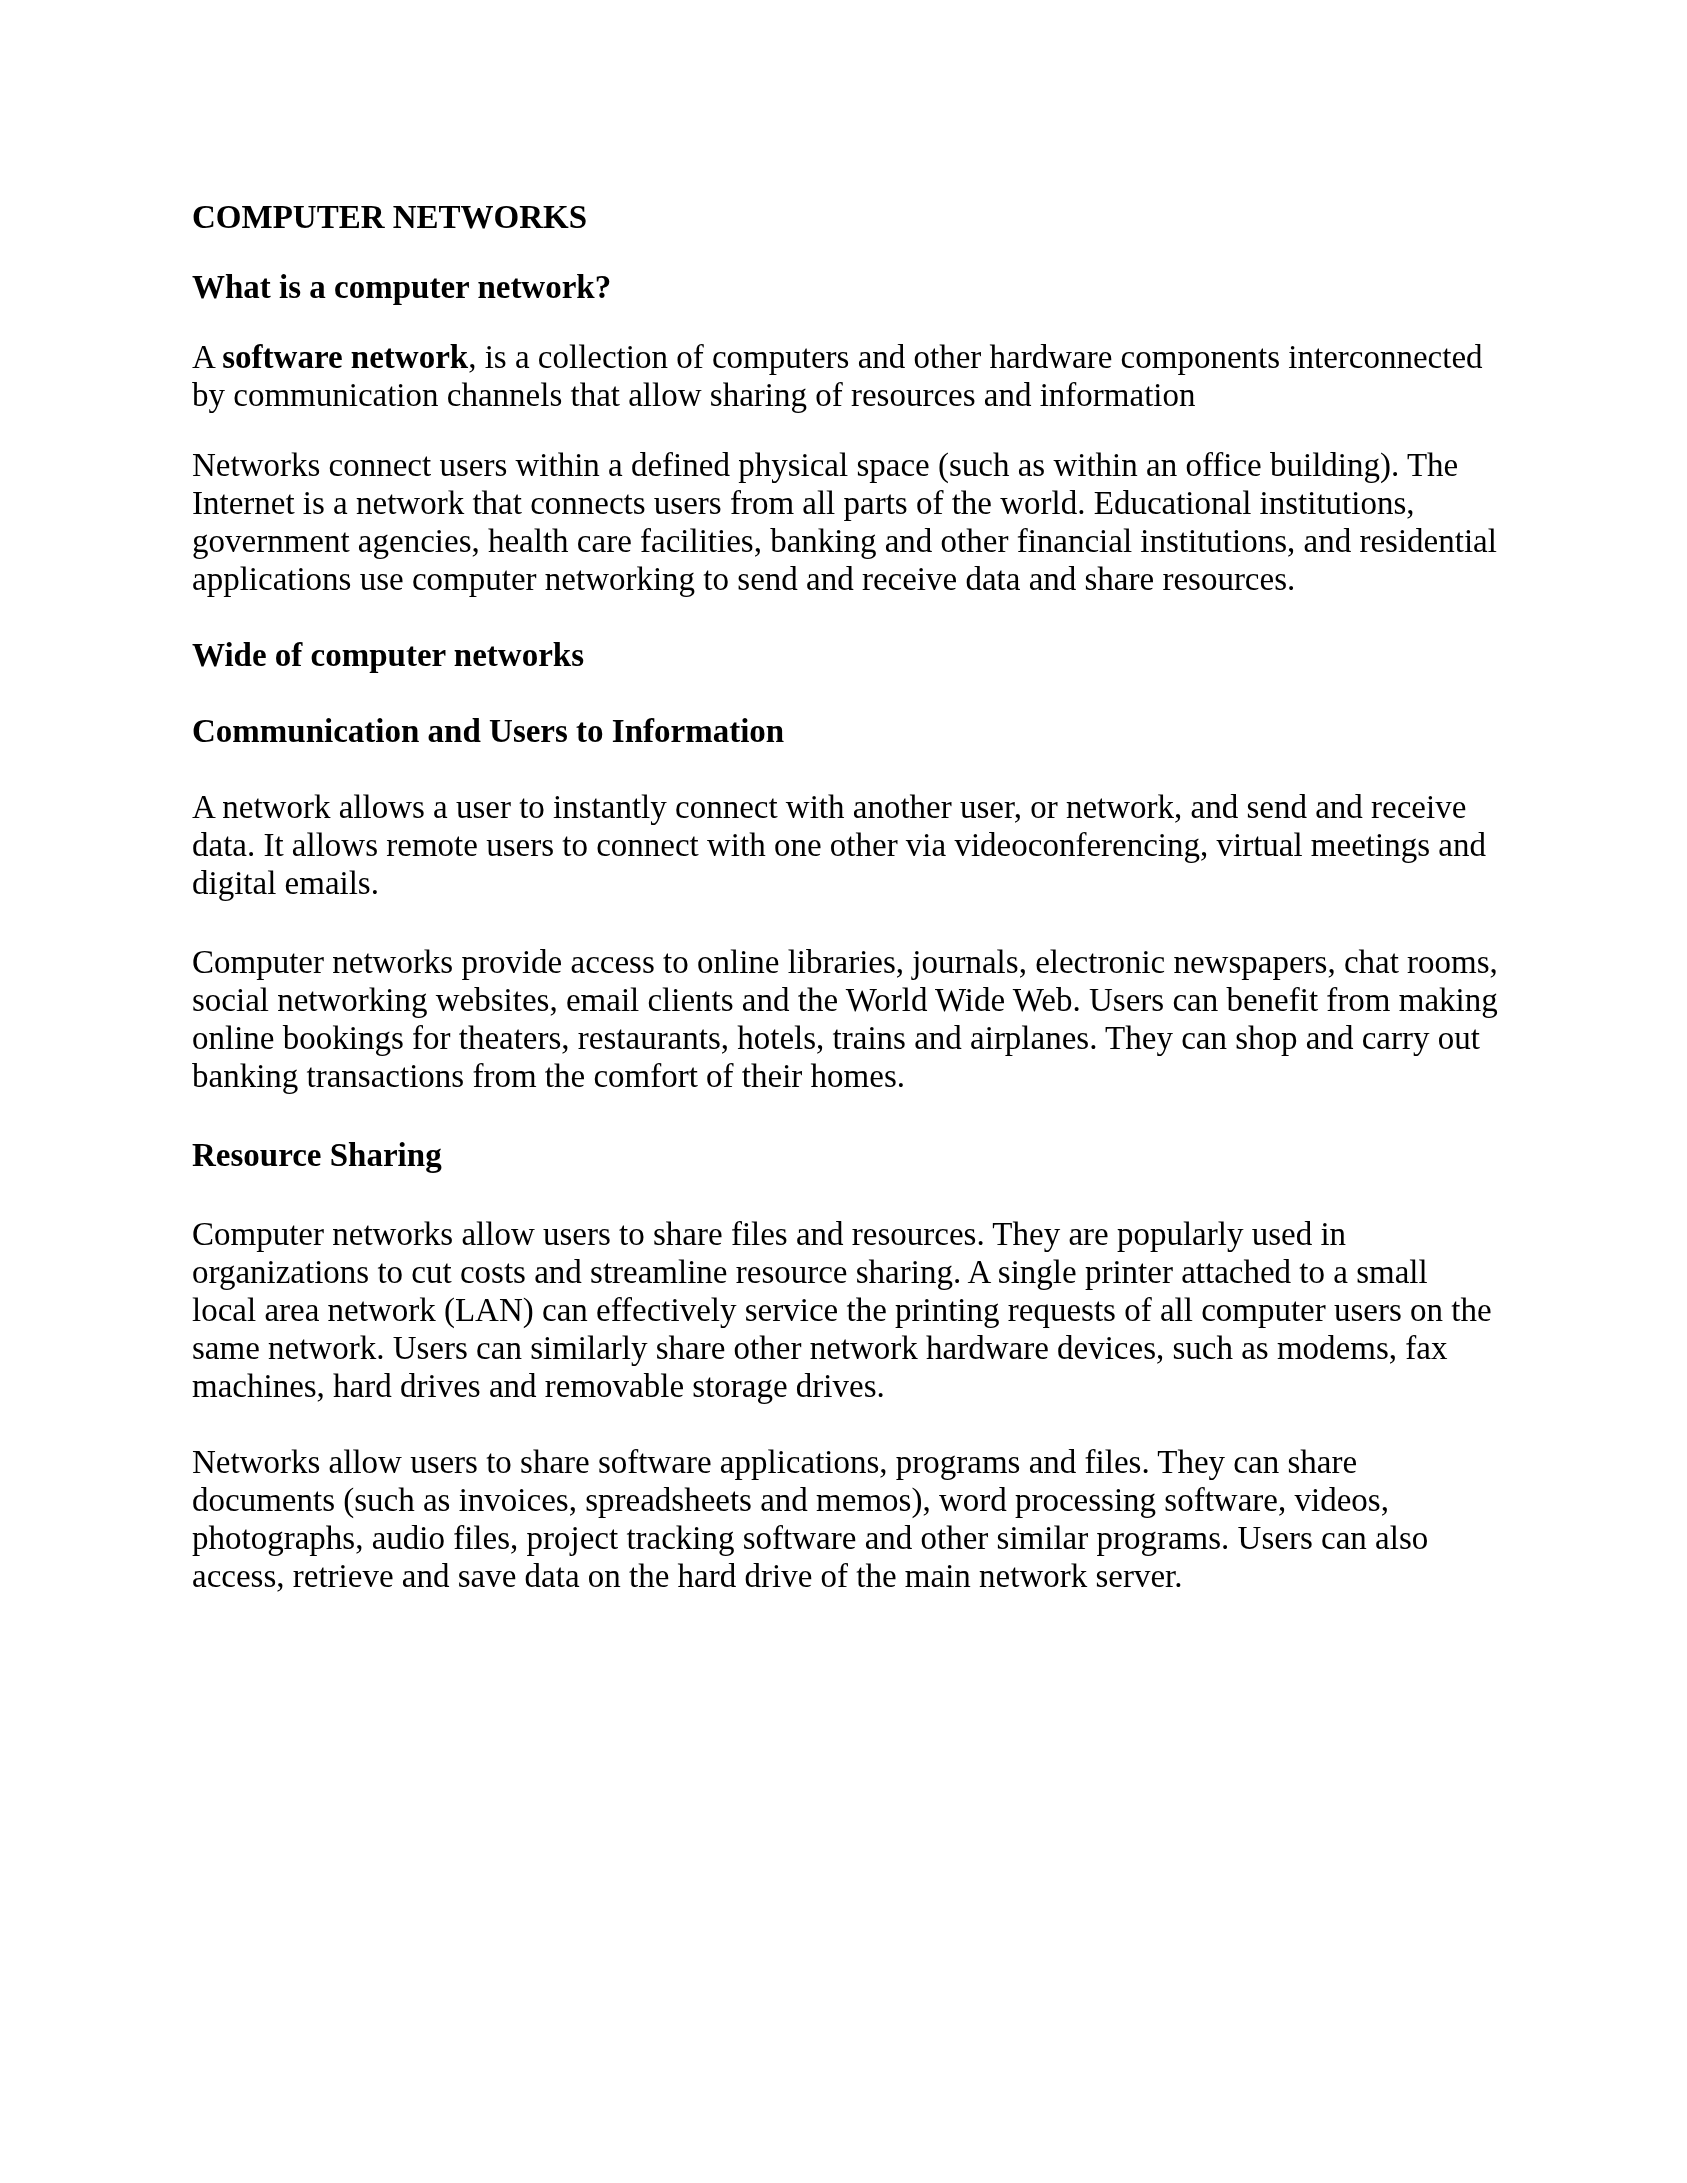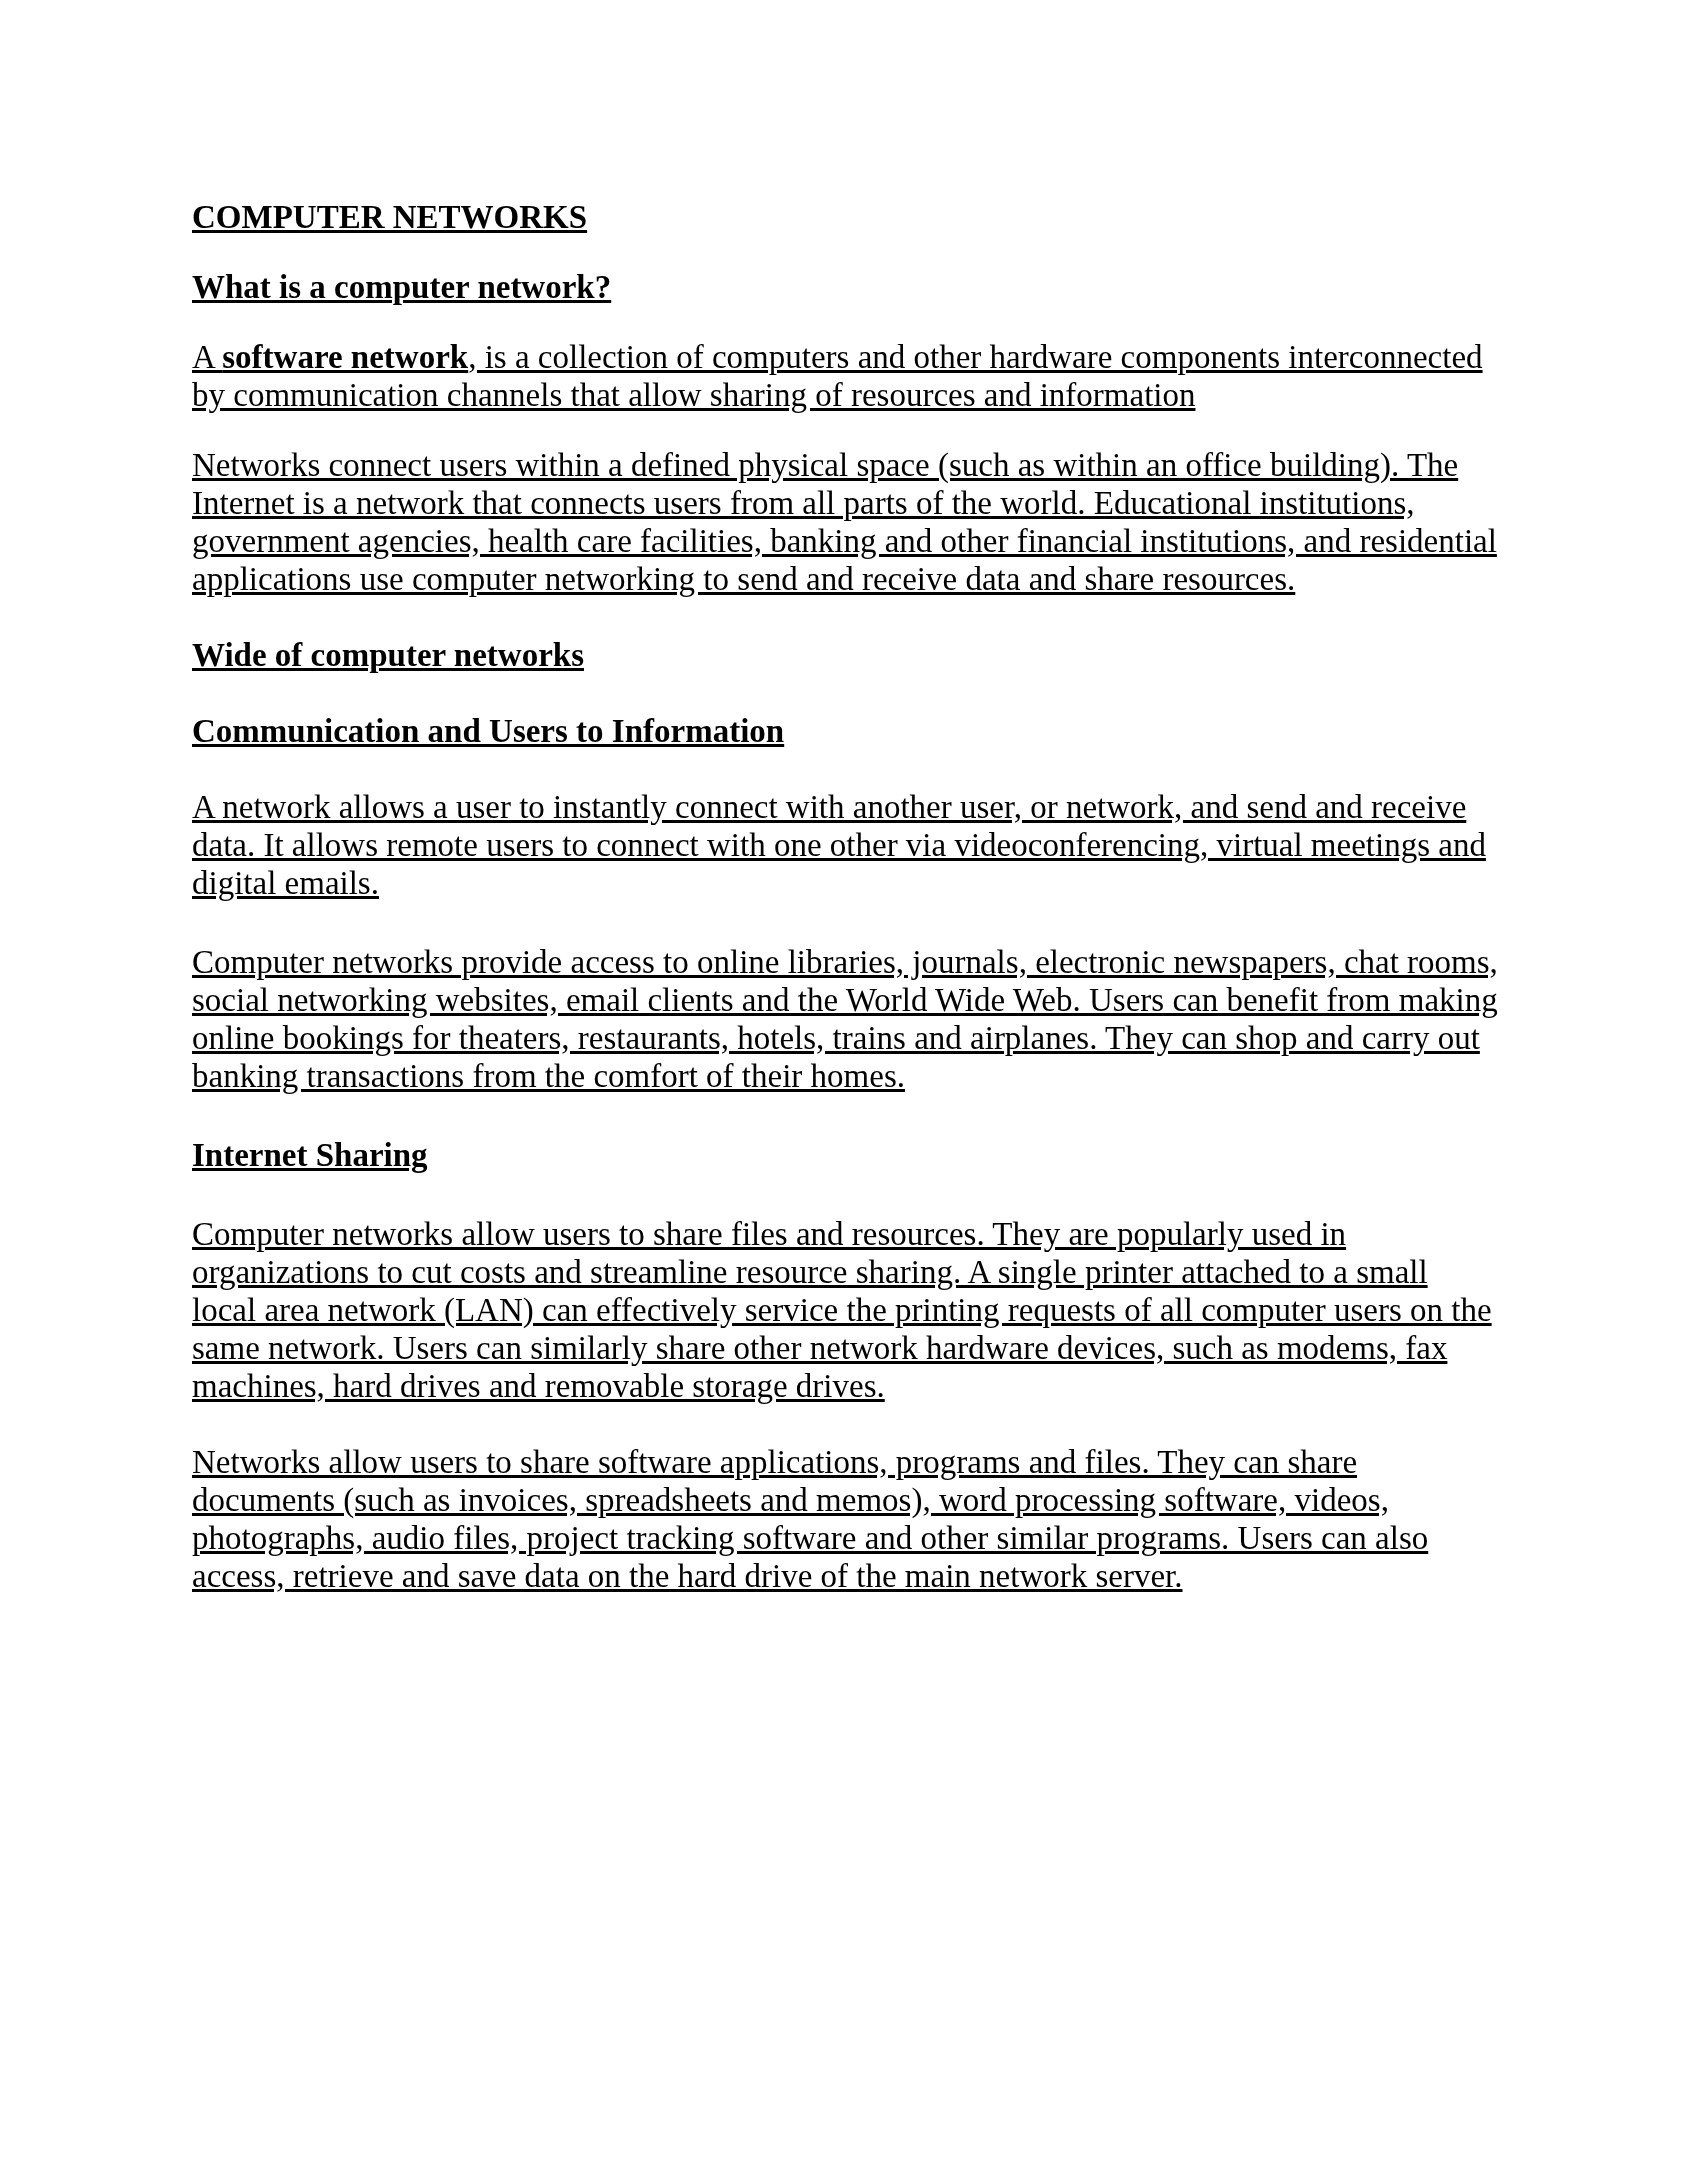--- a/index.html
+++ b/index.html
@@ -23,21 +23,20 @@
     width: 1307px;
   }
   .content h1,
   .content h2,
   .content p {
     font-size: 33px;
     line-height: 38px;
     margin: 0 0 32px 0;
     text-align: left;
     font-weight: normal;
-    text-decoration: underline;
   }
   .content h1, .content h2 {
     font-weight: bold;
   }
   .content strong {
     font-weight: bold;
   }
   .mb57 { margin-bottom: 38px !important; }
   .mb62 { margin-bottom: 41px !important; }
 </style>
@@ -58,21 +57,21 @@
 
     <h2 class="mb57">Wide of computer networks</h2>
 
     <h2 class="mb57">Communication and Users to Information</h2>
 
     <p class="mb62">A network allows a user to instantly connect with another user, or network, and send and receive data. It allows remote users to connect with one other via videoconferencing, virtual meetings and digital emails.</p>
 
     <p class="mb62">Computer networks provide access to online libraries, journals, electronic newspapers, chat rooms, social networking websites, email clients and the World Wide Web. Users can benefit from making online bookings for theaters, restaurants, hotels, trains and airplanes. They can shop and carry out banking transactions from the comfort of their homes.</p>
 
 
-    <h2 class="mb62">Internet Sharing</h2>
+    <h2 class="mb62">Resource Sharing</h2>
 
     <p class="mb57">Computer networks allow users to share files and resources. They are popularly used in organizations to cut costs and streamline resource sharing. A single printer attached to a small local area network (LAN) can effectively service the printing requests of all computer users on the same network. Users can similarly share other network hardware devices, such as modems, fax machines, hard drives and removable storage drives.</p>
 
     <p>Networks allow users to share software applications, programs and files. They can share documents (such as invoices, spreadsheets and memos), word processing software, videos, photographs, audio files, project tracking software and other similar programs. Users can also access, retrieve and save data on the hard drive of the main network server.</p>
 
   </div>
 </div>
 
 
 </body></html>

